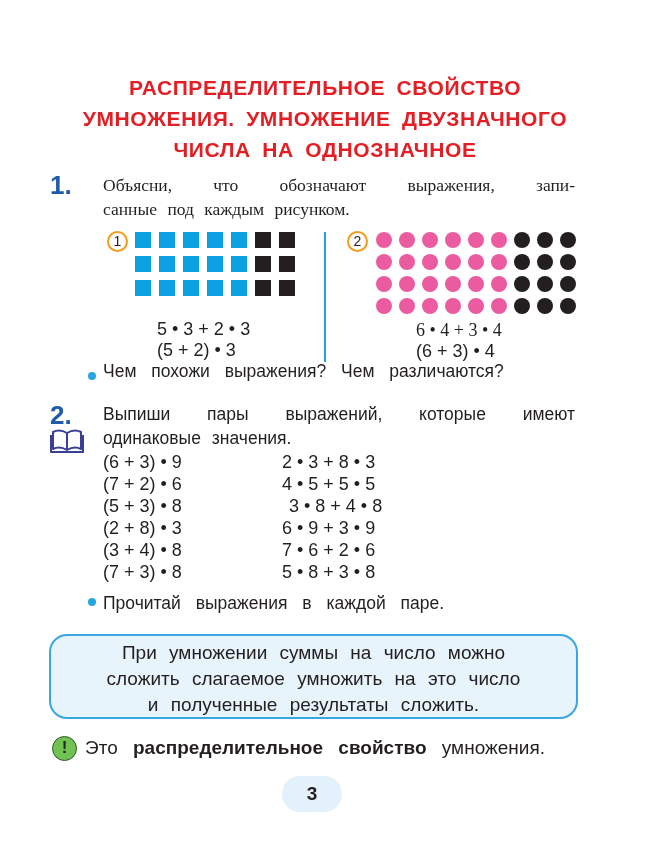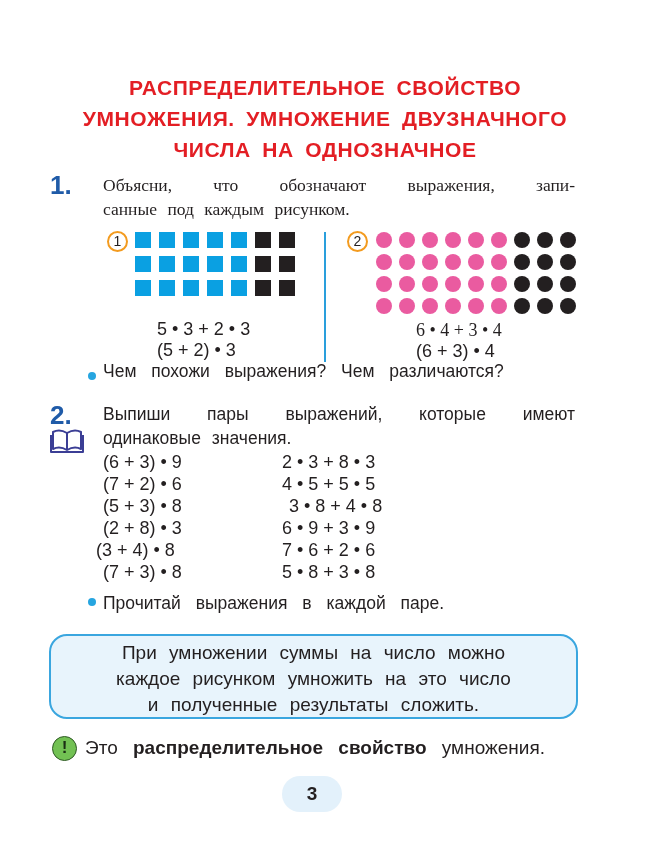--- a/index.html
+++ b/index.html
@@ -161,38 +161,38 @@
     <path d="M17 5 L17 22"></path>
     <path d="M1 7 L1 24 L33 24 L33 7"></path>
   </g>
 </svg>
 
 <div id="col-left">
     <div class="col-expr" style="left: 103px; top: 451px;">(6 + 3) • 9</div>
     <div class="col-expr" style="left: 103px; top: 473px; text-align: right;">(7 + 2) • 6</div>
     <div class="col-expr" style="left: 103px; top: 495px;">(5 + 3) • 8</div>
     <div class="col-expr" style="left: 103px; top: 517px;">(2 + 8) • 3</div>
-    <div class="col-expr" style="left: 96px; top: 539px;">(3 + 4) • 8</div>
+    <div class="col-expr" style="left: 103px; top: 539px;">(3 + 4) • 8</div>
     <div class="col-expr" style="left: 103px; top: 561px;">(7 + 3) • 8</div>
   </div>
 <div id="col-right">
     <div class="col-expr" style="left: 282px; top: 451px;">2 • 3 + 8 • 3</div>
     <div class="col-expr" style="left: 282px; top: 473px; text-align: center;">4 • 5 + 5 • 5</div>
     <div class="col-expr" style="left: 282px; top: 495px; margin-left: 7px;">3 • 8 + 4 • 8</div>
     <div class="col-expr" style="left: 282px; top: 517px;">6 • 9 + 3 • 9</div>
     <div class="col-expr" style="left: 282px; top: 539px;">7 • 6 + 2 • 6</div>
     <div class="col-expr" style="left: 282px; top: 561px;">5 • 8 + 3 • 8</div>
   </div>
 
 <div class="bullet-dot" style="left:88px; top:598px;"></div>
 <div class="bullet-text" style="left:103px; top:592px;">Прочитай выражения в каждой паре.</div>
 
 <div class="rule-box">
   <div>При умножении суммы на число можно</div>
-  <div>каждое рисунком умножить на это число</div>
+  <div>сложить слагаемое умножить на это число</div>
   <div>и полученные результаты сложить.</div>
 </div>
 
 <div class="note-icon">!</div>
 <div class="note-text">
   <span>Это</span>
   <b>распределительное свойство</b>
   <span>умножения.</span>
 </div>
 

